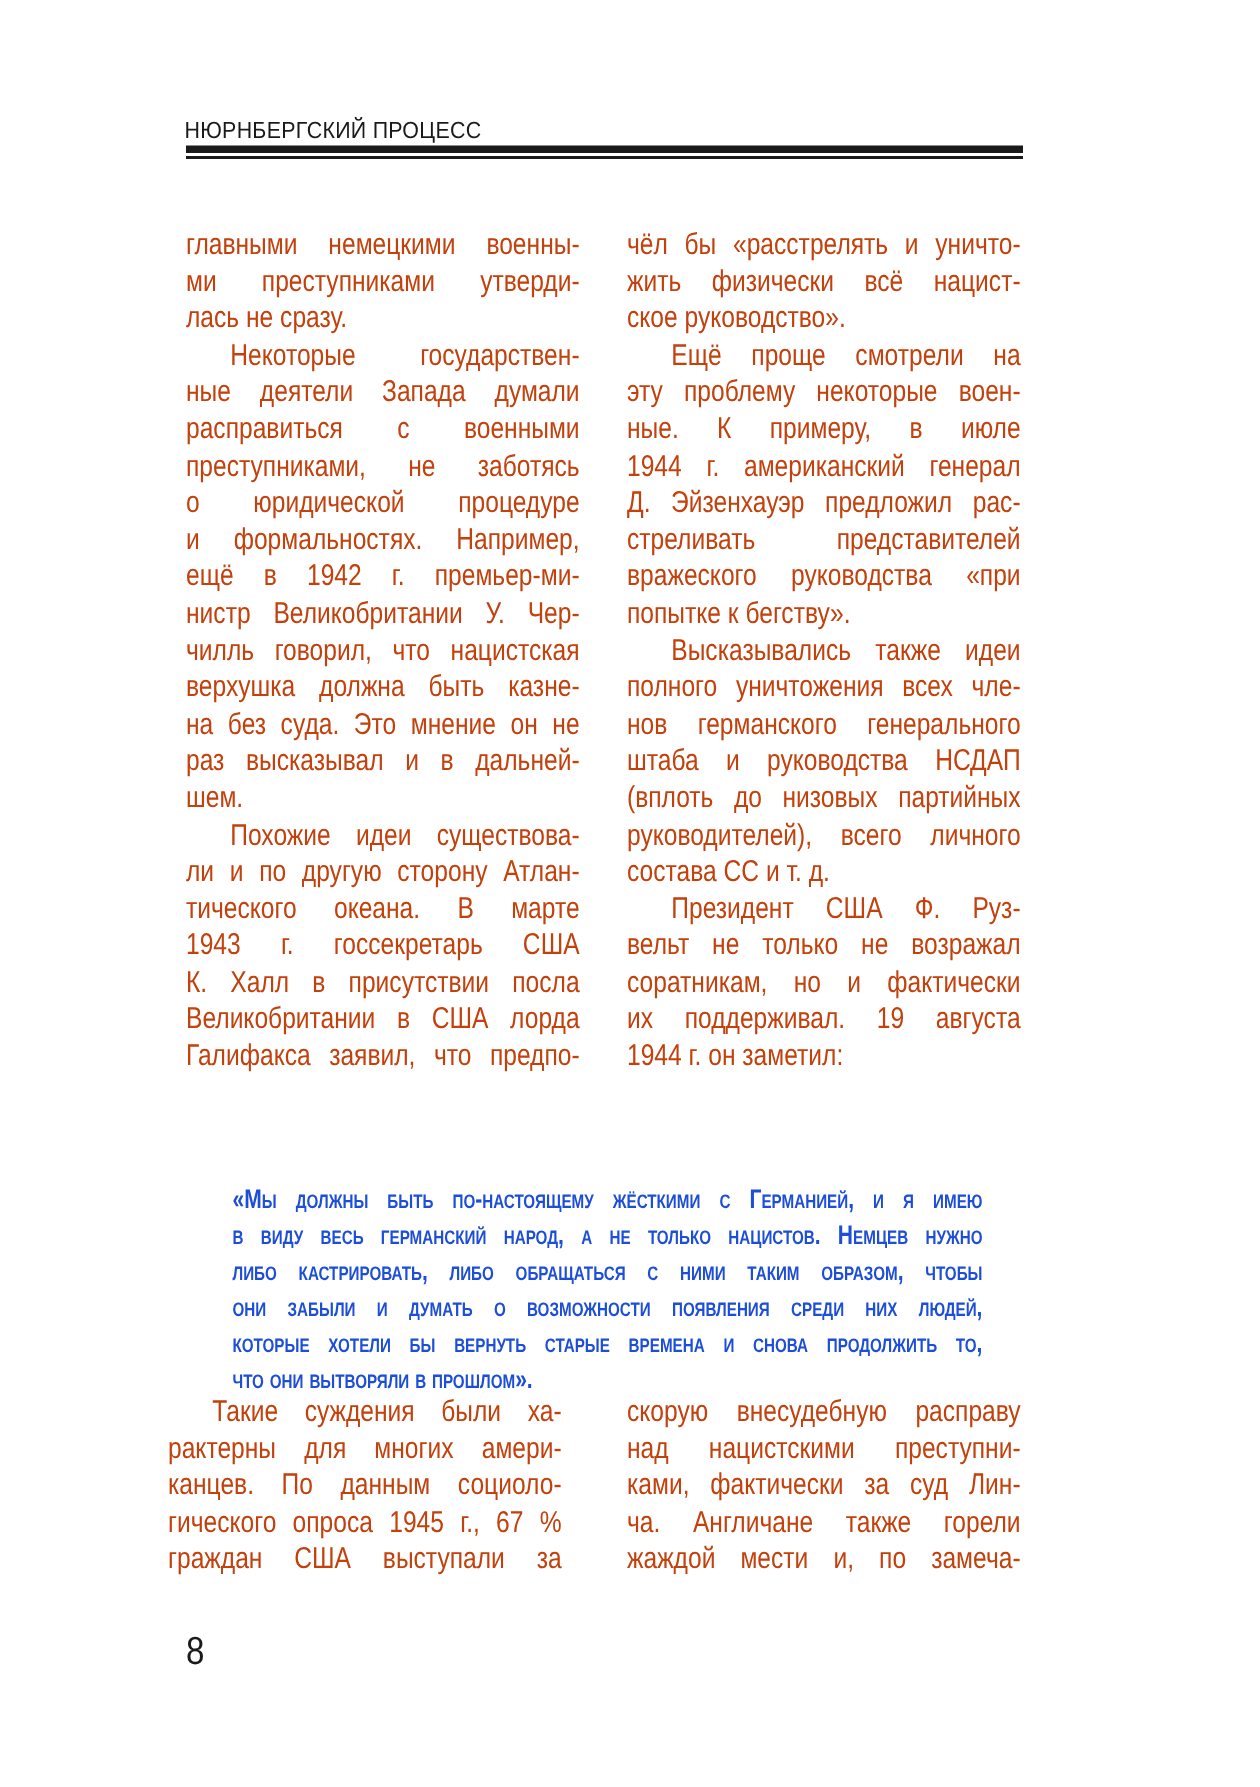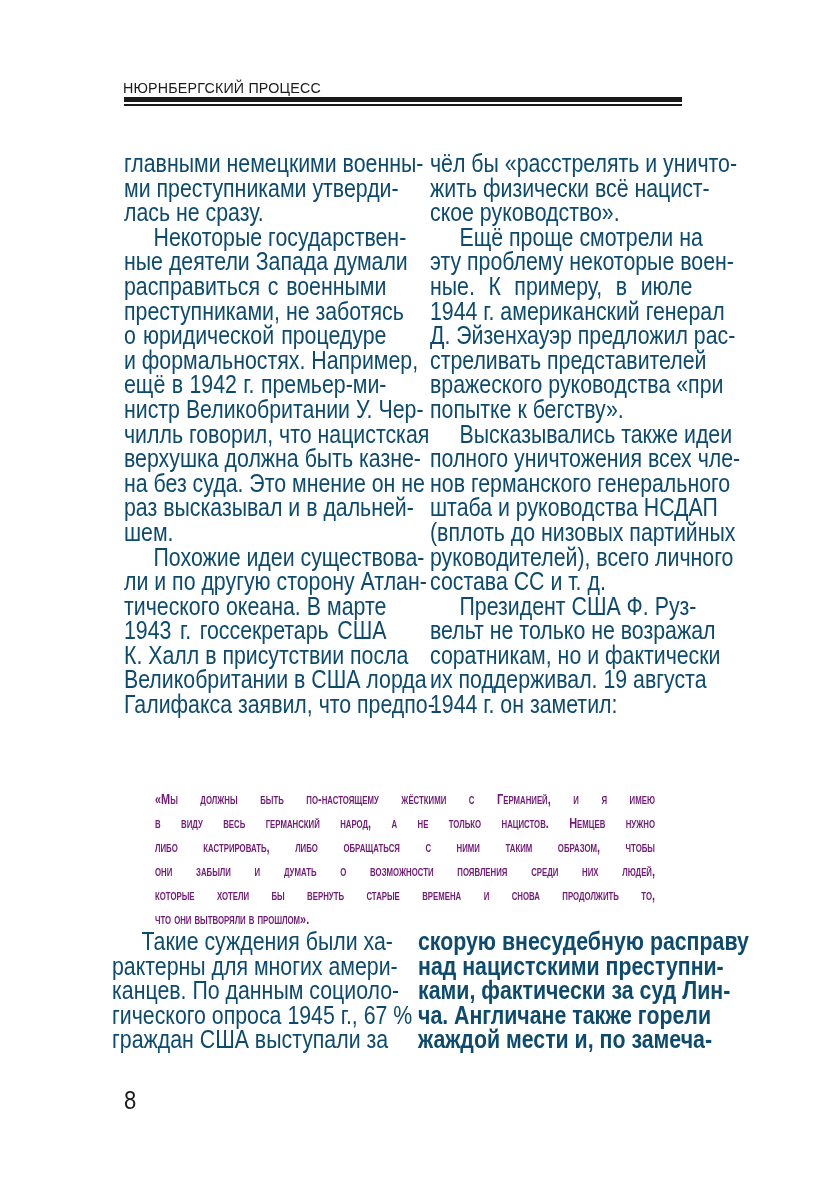--- a/index.html
+++ b/index.html
@@ -29,53 +29,53 @@
   }
   .rule-thin {
     position: absolute;
     left: 124px; top: 104px;
     width: 558px; height: 1.5px;
     background: #1a1a1a;
   }
   .col {
     position: absolute;
     width: 262px;
-    font-size: 26px;
+    font-size: 20px;
     line-height: 24.6px;
-    color: #0c4a6e;
+    color: #c2410c;
   }
   .col .line {
     display: block;
     white-space: nowrap;
     text-align: justify;
     text-align-last: justify;
     transform: scaleX(0.82);
     transform-origin: left top;
     width: 320px;
   }
   .col .line.last {
     text-align-last: left;
   }
   .col .line.indent {
     padding-left: 36px;
     width: 284px;
   }
   #col-left-top { left: 124px; top: 151px; }
-  #col-right-top { left: 418px; top: 151px; margin-left: 12px; }
+  #col-right-top { left: 418px; top: 151px; }
   #col-left-bottom { left: 112px; top: 929px; }
-  #col-right-bottom { left: 418px; top: 929px; font-weight: bold; }
+  #col-right-bottom { left: 418px; top: 929px; }
 
   .quote {
     position: absolute;
     left: 155px; top: 787px;
     width: 500px;
-    font-size: 14px;
+    font-size: 18px;
     line-height: 24px;
     font-weight: bold;
-    color: #701a75;
+    color: #1d4ed8;
   }
   .quote .qline {
     display: block;
     white-space: nowrap;
     text-align: justify;
     text-align-last: justify;
     transform: scaleX(0.78);
     transform-origin: left top;
     width: 641px;
     font-variant: small-caps;

